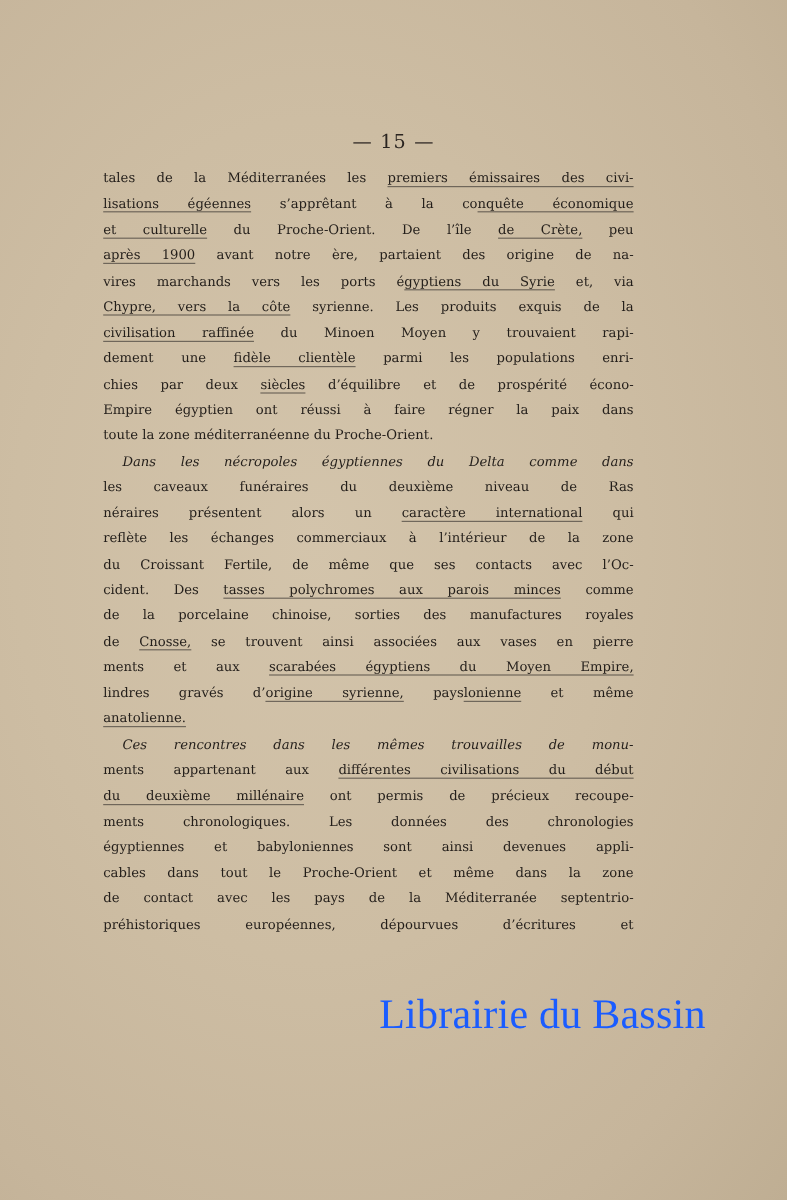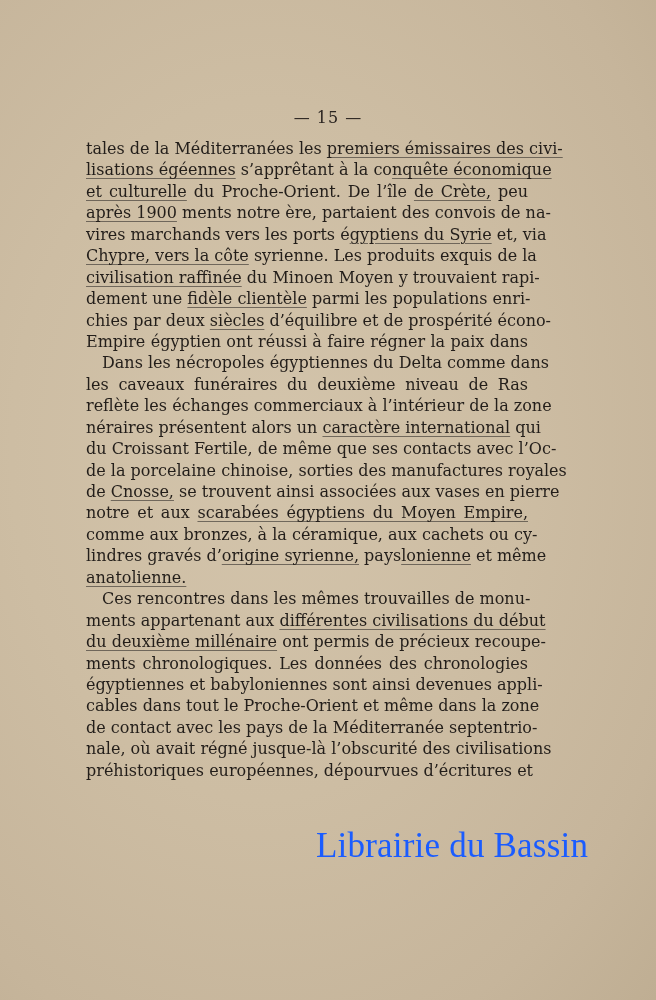--- a/index.html
+++ b/index.html
@@ -29,39 +29,40 @@
     font-size: 16px;
     color: #2a2420;
     letter-spacing: 1px;
   }
   .body-text {
     position: absolute;
     left: 86px;
     top: 138px;
     width: 442px;
     font-family: "DejaVu Serif", serif;
-    font-size: 16px;
+    font-size: 11px;
     line-height: 21.45px;
     color: #231e1a;
     text-align: justify;
     hyphens: manual;
   }
   .line {
     display: block;
     white-space: nowrap;
     text-align-last: justify;
     text-align: justify;
     height: 21.45px;
     overflow: visible;
   }
   .line.last {
     text-align-last: left;
   }
   .line.indent {
     padding-left: 16px;
+    font-style: italic;
   }
   .u {
     text-decoration: underline;
     text-decoration-color: rgba(60,55,50,0.65);
     text-decoration-thickness: 1.2px;
     text-underline-offset: 3px;
   }
   .watermark {
     position: absolute;
     left: 316px;
@@ -76,47 +77,47 @@
 </head>
 <body>
 
 <div class="page">
   <div class="page-number">— 15 —</div>
   <div class="body-text" id="body-text">
       <div>
         <span class="line"><span>tales de la Méditerranées les </span><span class="u">premiers émissaires des civi-</span></span>
         <span class="line"><span class="u">lisations égéennes</span><span> s’apprêtant à la co</span><span class="u">nquête économique</span></span>
         <span class="line"><span class="u">et culturelle</span><span> du Proche-Orient. De l’île </span><span class="u">de Crète,</span><span> peu</span></span>
-        <span class="line"><span class="u">après 1900</span><span> ments notre ère, partaient des convois de na-</span></span>
+        <span class="line"><span class="u">après 1900</span><span> avant notre ère, partaient des origine de na-</span></span>
         <span class="line"><span>vires marchands vers les ports é</span><span class="u">gyptiens du Syrie</span><span> et, via</span></span>
         <span class="line"><span class="u">Chypre, vers la côte</span><span> syrienne. Les produits exquis de la</span></span>
         <span class="line"><span class="u">civilisation raffinée</span><span> du Minoen Moyen y trouvaient rapi-</span></span>
         <span class="line"><span>dement une </span><span class="u">fidèle clientèle</span><span> parmi les populations enri-</span></span>
         <span class="line"><span>chies par deux </span><span class="u">siècles</span><span> d’équilibre et de prospérité écono-</span></span>
         <span class="line"><span>Empire égyptien ont réussi à faire régner la paix dans</span></span>
+        <span class="line last"><span>toute la zone méditerranéenne du Proche-Orient.</span></span>
       </div>
       <div>
         <span class="line indent"><span>Dans les nécropoles égyptiennes du Delta comme dans</span></span>
         <span class="line"><span>les caveaux funéraires du deuxième niveau de Ras</span></span>
+        <span class="line"><span>néraires présentent alors un </span><span class="u">caractère international</span><span> qui</span></span>
         <span class="line"><span>reflète les échanges commerciaux à l’intérieur de la zone</span></span>
-        <span class="line"><span>néraires présentent alors un </span><span class="u">caractère international</span><span> qui</span></span>
         <span class="line"><span>du Croissant Fertile, de même que ses contacts avec l’Oc-</span></span>
+        <span class="line"><span>cident. Des </span><span class="u">tasses polychromes aux parois minces</span><span> comme</span></span>
         <span class="line"><span>de la porcelaine chinoise, sorties des manufactures royales</span></span>
         <span class="line"><span>de </span><span class="u">Cnosse,</span><span> se trouvent ainsi associées aux vases en pierre</span></span>
-        <span class="line"><span>notre et aux </span><span class="u">scarabées égyptiens du Moyen Empire,</span></span>
-        <span class="line"><span>comme aux bronzes, à la céramique, aux cachets ou cy-</span></span>
+        <span class="line"><span>ments et aux </span><span class="u">scarabées égyptiens du Moyen Empire,</span></span>
         <span class="line"><span>lindres gravés d’</span><span class="u">origine syrienne,</span><span> pays</span><span class="u">lonienne</span><span> et même</span></span>
         <span class="line last"><span class="u">anatolienne.</span></span>
       </div>
       <div>
         <span class="line indent"><span>Ces rencontres dans les mêmes trouvailles de monu-</span></span>
         <span class="line"><span>ments appartenant aux </span><span class="u">différentes civilisations du début</span></span>
         <span class="line"><span class="u">du deuxième millénaire</span><span> ont permis de précieux recoupe-</span></span>
         <span class="line"><span>ments chronologiques. Les données des chronologies</span></span>
         <span class="line"><span>égyptiennes et babyloniennes sont ainsi devenues appli-</span></span>
         <span class="line"><span>cables dans tout le Proche-Orient et même dans la zone</span></span>
         <span class="line"><span>de contact avec les pays de la Méditerranée septentrio-</span></span>
-        <span class="line"><span>nale, où avait régné jusque-là l’obscurité des civilisations</span></span>
         <span class="line"><span>préhistoriques européennes, dépourvues d’écritures et</span></span>
       </div>
     </div>
   <div class="watermark">Librairie du Bassin</div>
 </div>
 
 </body></html>

